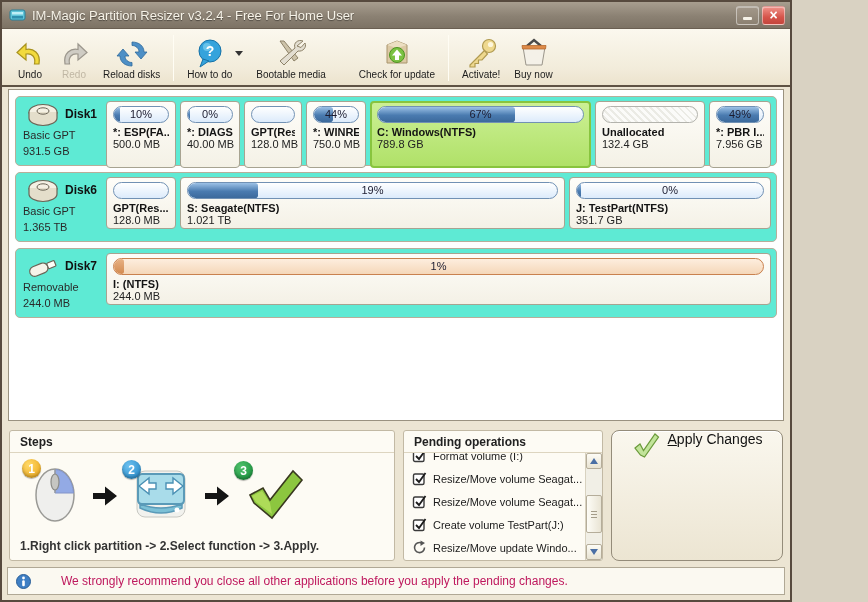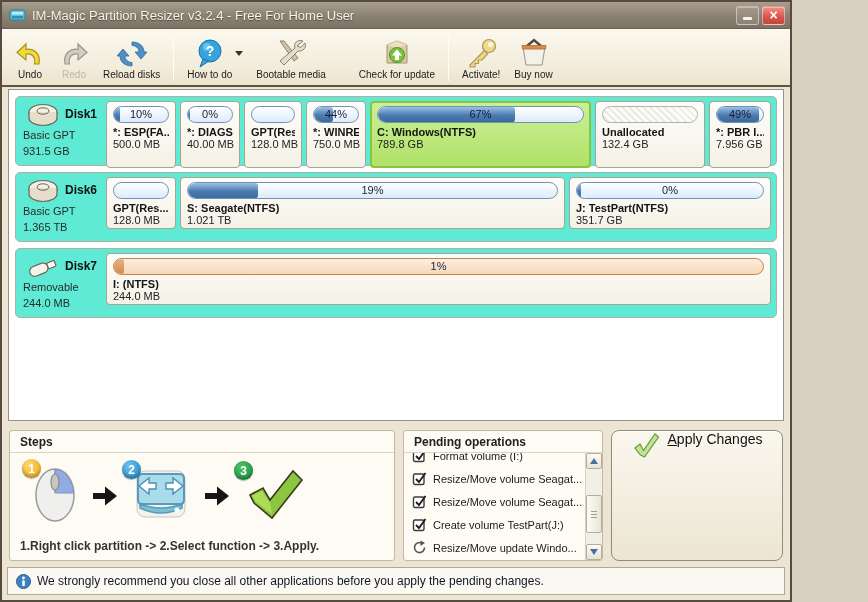--- a/index.html
+++ b/index.html
@@ -105,21 +105,21 @@
   .tri-up { width:0; height:0; border-left:4px solid transparent; border-right:4px solid transparent; border-bottom:6px solid #4a6fa5; }
   .tri-down { width:0; height:0; border-left:4px solid transparent; border-right:4px solid transparent; border-top:6px solid #4a6fa5; }
   .apply-btn { flex:0 0 172px; background:linear-gradient(#faf7ee,#ece5d2); border:1px solid #948c7a; border-radius:8px;
     display:flex; align-items:flex-start; justify-content:center; gap:8px; cursor:default;
     box-shadow:inset 0 1px 0 #fff; }
   .apply-label { font-size:14px; color:#111; }
   .apply-label .accel { text-decoration:underline; }
   
   .statusbar { flex:0 0 28px; margin:0 5px 5px; background:#fbf9f1; border:1px solid #b0a895;
     display:flex; align-items:center; gap:6px; padding:0 8px; }
-  .status-text { font-size:12px; color:#0f172a; white-space:nowrap; overflow:hidden; }
+  .status-text { font-size:12px; color:#be185d; white-space:nowrap; overflow:hidden;margin-left:24px; }
 </style>
 </head>
 <body>
 
 <div class="window">
 
   <div class="titlebar">
     <svg class="app-icon" viewBox="0 0 17 14">
       <rect x="1" y="2" width="15" height="10" rx="2" fill="#5fc4d8" stroke="#2a7f98"></rect>
       <rect x="3" y="4" width="11" height="2.5" fill="#bdeef6"></rect>

